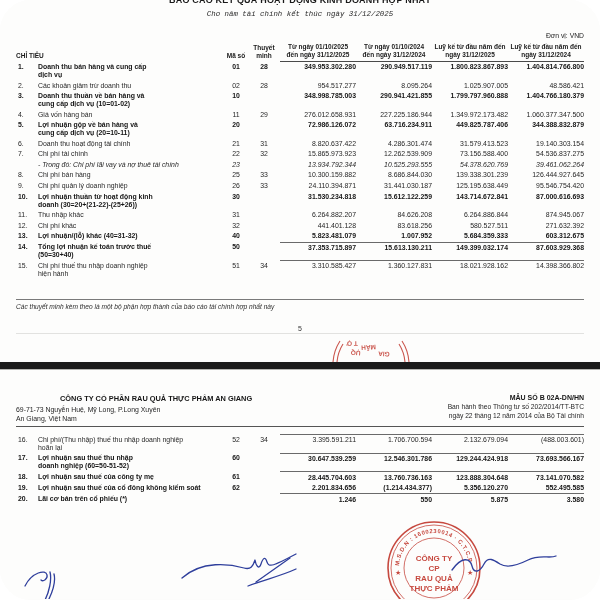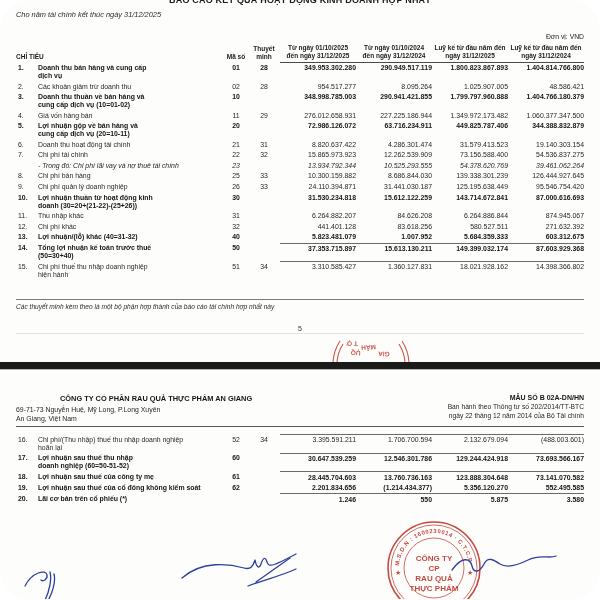--- a/index.html
+++ b/index.html
@@ -4,21 +4,21 @@
 <style>
   * { margin:0; padding:0; box-sizing:border-box; }
   html,body { width:600px; height:600px; background:#fff; }
   body { font-family:"Liberation Sans", sans-serif; color:#222; }
   .canvas { position:relative; width:600px; height:600px; overflow:hidden; background:#fcfcfb;border-radius:31px; }
 
   
   .page1 { position:relative; height:362px; padding:0 16px; overflow:hidden; background:#fdfdfc; }
   .title-clip { height:6px; overflow:hidden; }
   .doc-title { font-size:9px; font-weight:bold; text-align:center; margin-top:-5px; color:#1a1a1a; letter-spacing:.2px; }
-  .doc-subtitle { font-style:italic; font-size:7.4px; margin-top:4px; color:#2a2a2a; }
+  .doc-subtitle { text-align:center; font-style:italic; font-size:7.4px; margin-top:4px; color:#2a2a2a;font-family:Liberation Mono, monospace; }
   .unit-label { text-align:right; font-size:6.8px; margin-top:14px; color:#222; }
 
   table { border-collapse:collapse; table-layout:fixed; width:568px; margin-top:4px; }
   th { font-size:6.5px; font-weight:bold; line-height:1.25; vertical-align:bottom;
        white-space:pre-line; padding-bottom:2px; color:#1a1a1a; }
   .h-item { text-align:left; }
   .h-code, .h-note { text-align:center; }
   .h-val { text-align:center; border-bottom:1px solid #4a4a4a; }
   td { font-size:6.9px; line-height:1.18; vertical-align:top; padding:1.2px 0; color:#262626; }
   td.num  { padding-left:2px; }

